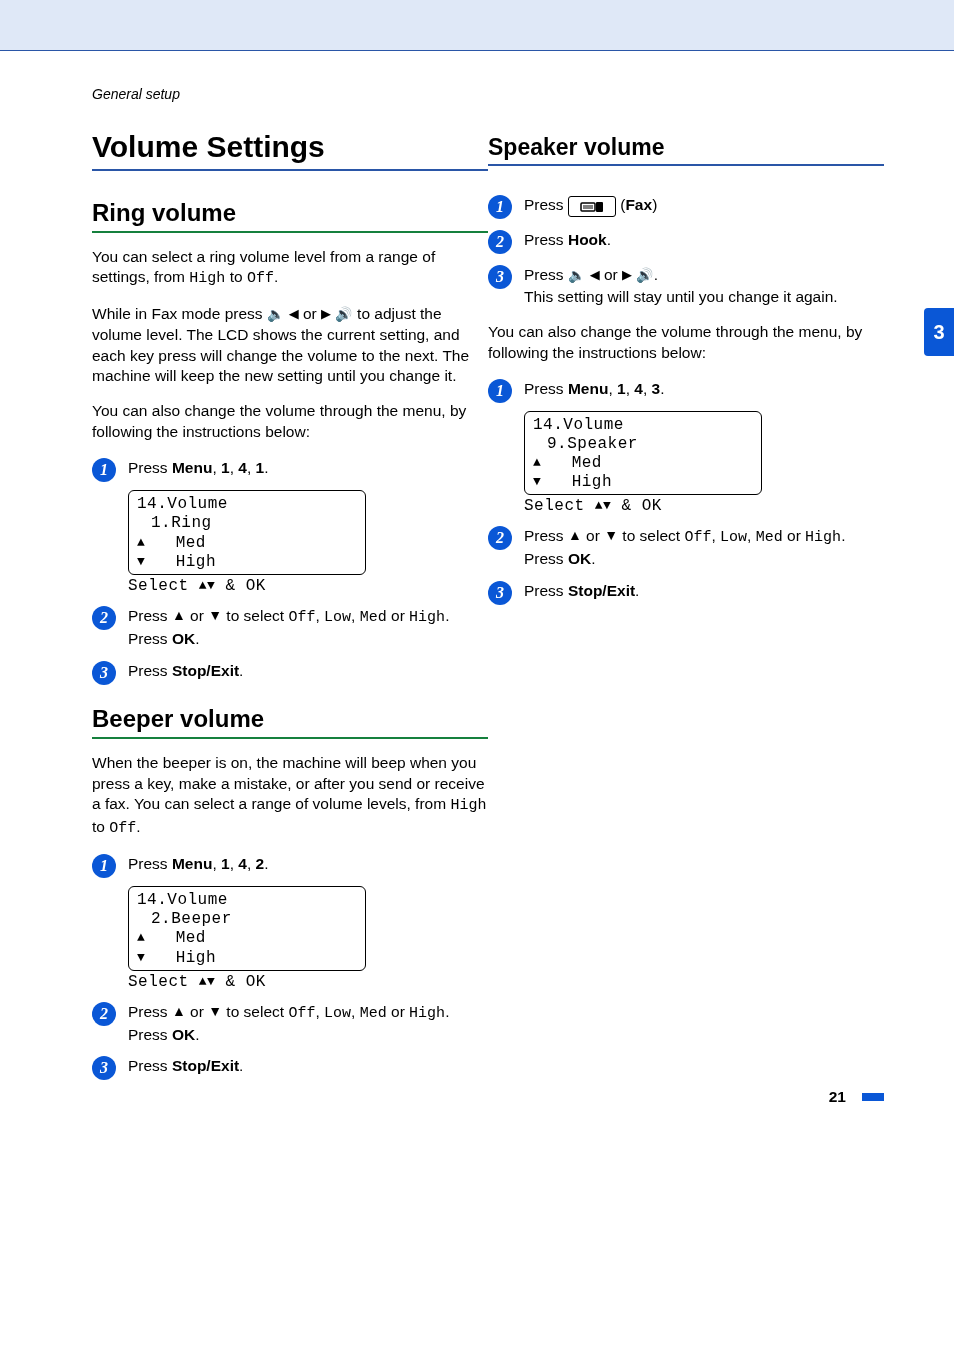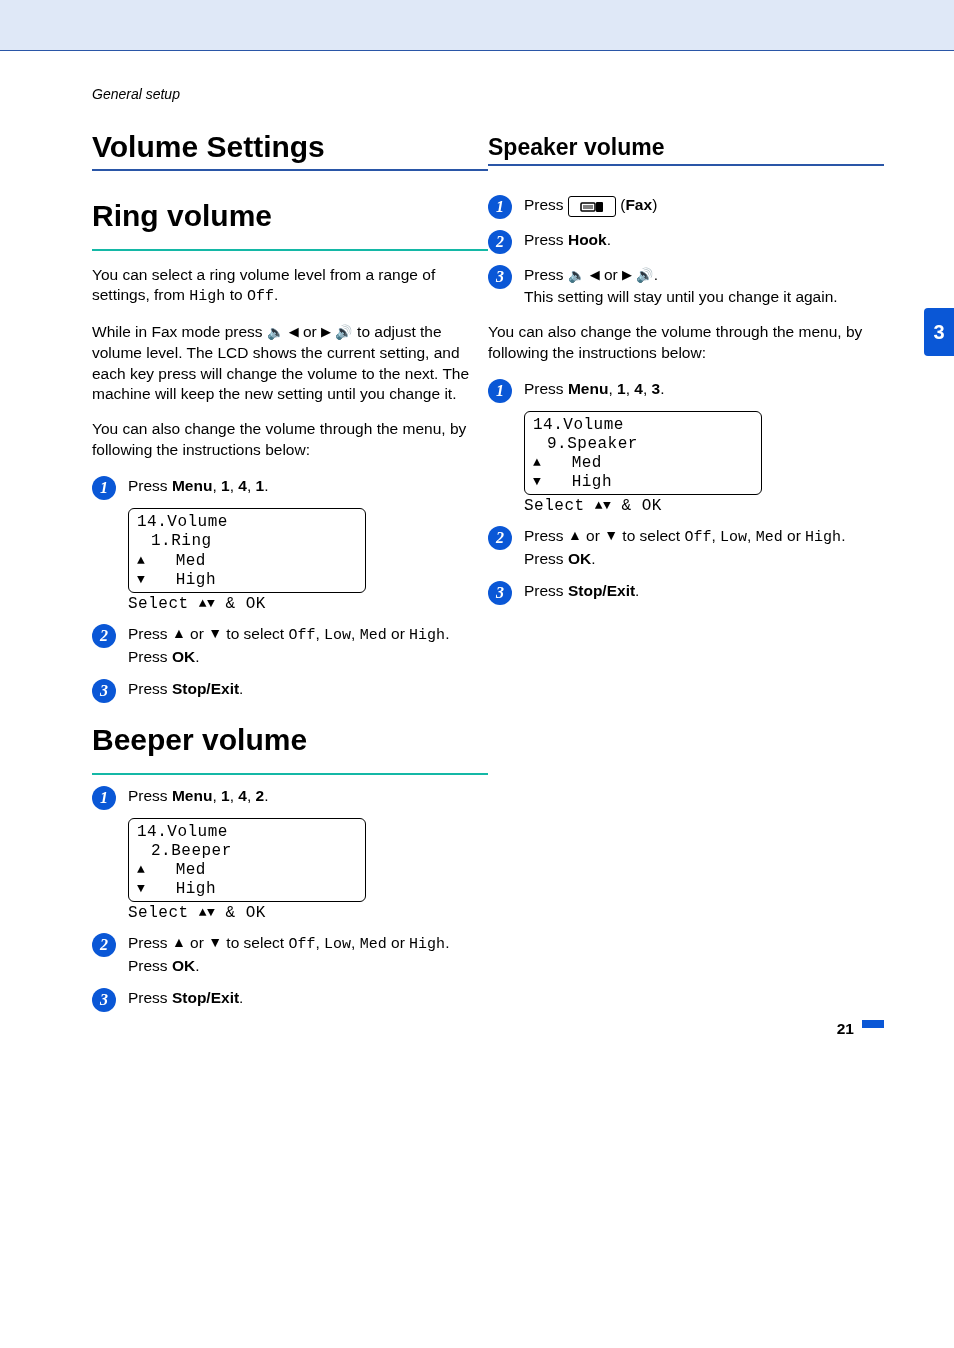--- a/index.html
+++ b/index.html
@@ -20,25 +20,25 @@
   h1.section-title {
     font-size:30px;
     font-weight:bold;
     margin:0 0 28px 0;
     border-bottom:2px solid #2a56a7;
     padding-bottom:4px;
     line-height:1.15;
   }
   .col-right h1.section-title{ font-size:23px; margin-top:4px; }
   h2.subsection-title {
-    font-size:30px;
+    font-size:24px;
     font-weight:bold;
     margin:20px 0 4px 0;
-    border-bottom:2px solid #14b8a6;
-    padding-bottom:16px;
+    border-bottom:2px solid #15803d;
+    padding-bottom:4px;
   }
   h2.subsection-title.first { margin-top:12px;}
   p { margin:14px 0; line-height:1.35; }
   .mono { font-family: "Courier New", Courier, monospace; font-size:15px; }
   .step-row { display:flex; align-items:flex-start; gap:12px; margin:10px 0 6px 0; }
   .step-num {
     flex:0 0 24px;
     width:24px; height:24px;
     border-radius:50%;
     background:#0a57d6;
@@ -83,21 +83,21 @@
     background:#0a57d6;
     color:#fff;
     border-radius:4px 0 0 4px;
     display:flex; align-items:center; justify-content:center;
     font-size:20px; font-weight:bold;
     font-family:Arial, Helvetica, sans-serif;
   }
   .page-footer{
     position:absolute;
     right:70px; bottom:20px;
-    display:flex; align-items:flex-start; gap:8px;
+    display:flex; align-items:center; gap:16px;
     font-weight:bold;
   }
   .page-footer .bar{ width:22px; height:8px; background:#0a57d6; }
   b, strong{ font-weight:bold;}
 </style>
 </head>
 <body>
 
 <div class="top-band"></div>
 <hr class="top-rule">
@@ -147,20 +147,23 @@
 
       <div class="step-row">
         <div class="step-num">3</div>
         <div class="step-body">
           <span>Press </span><b>Stop/Exit</b><span>.</span>
         </div>
       </div>
 
       <h2 class="subsection-title">Beeper volume</h2>
 
+      <p>
+        <span>When the beeper is on, the machine will beep when you press a key, make a mistake, or after you send or receive a fax. You can select a range of volume levels, from </span><span class="mono">High</span><span> to </span><span class="mono">Off</span><span>.</span>
+      </p>
 
       <div class="step-row">
         <div class="step-num">1</div>
         <div class="step-body">
           <span>Press </span><b>Menu</b><span>, </span><b>1</b>, <b>4</b>, <b>2</b>.
         </div>
       </div>
       <div class="lcd">
         <div>14.Volume</div>
         <div class="indent1">2.Beeper</div>

